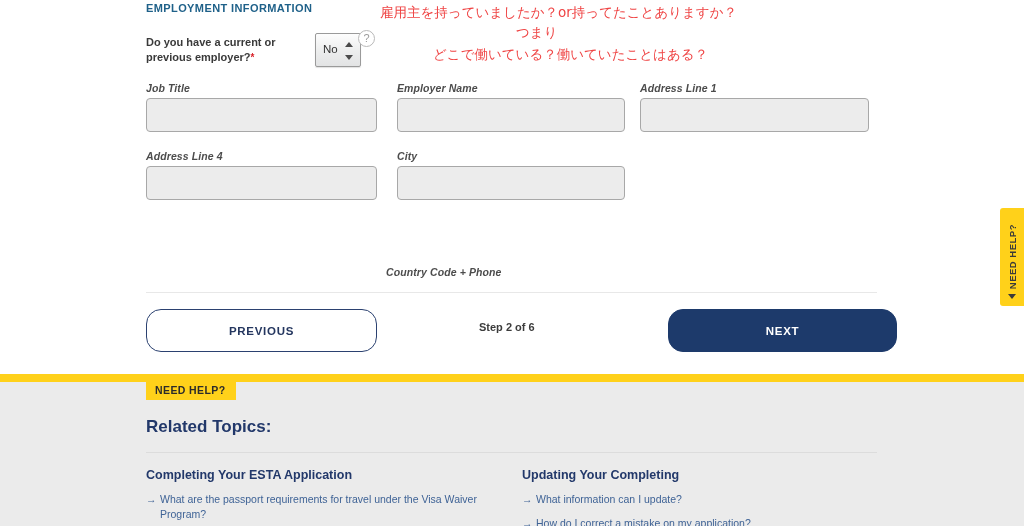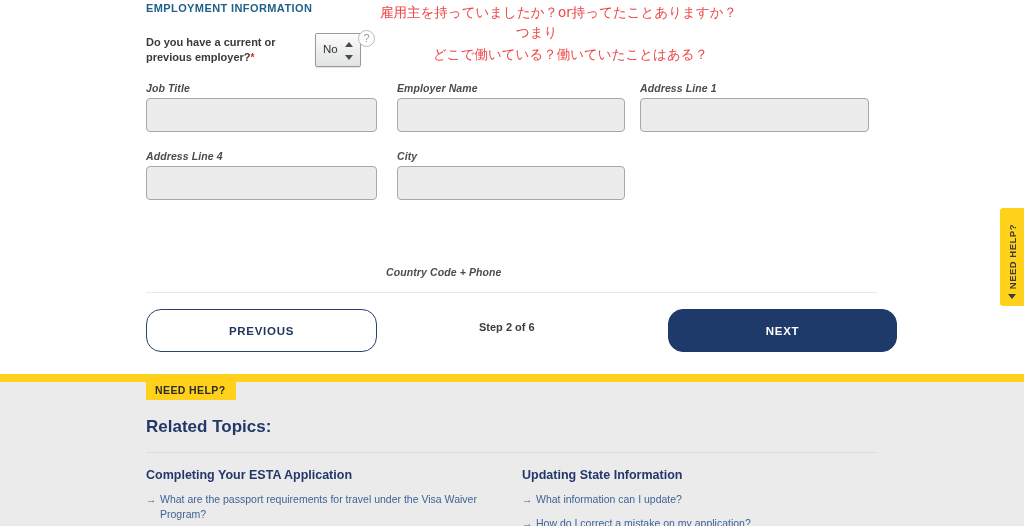--- a/index.html
+++ b/index.html
@@ -231,21 +231,21 @@
 
   <div class="topic-col c1">
     <div class="topic-h">Completing Your ESTA Application</div>
     <div class="topic-link">
       <span class="arrow">→</span>
       <span>What are the passport requirements for travel under the Visa Waiver Program?</span>
     </div>
   </div>
 
   <div class="topic-col c2">
-    <div class="topic-h">Updating State Information</div>
+    <div class="topic-h">Updating Your Completing</div>
     <div class="topic-link">
       <span class="arrow">→</span>
       <span>What information can I update?</span>
     </div>
     <div class="topic-link">
       <span class="arrow">→</span>
       <span>How do I correct a mistake on my application?</span>
     </div>
   </div>
 

